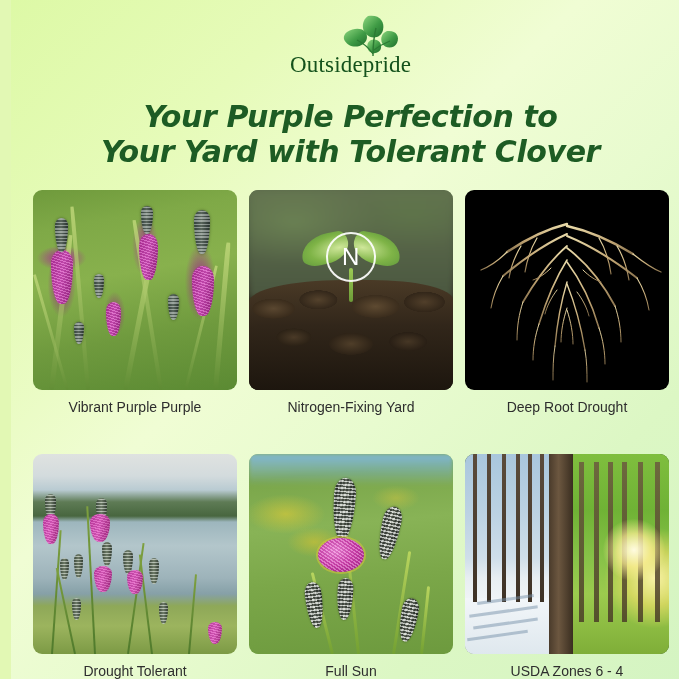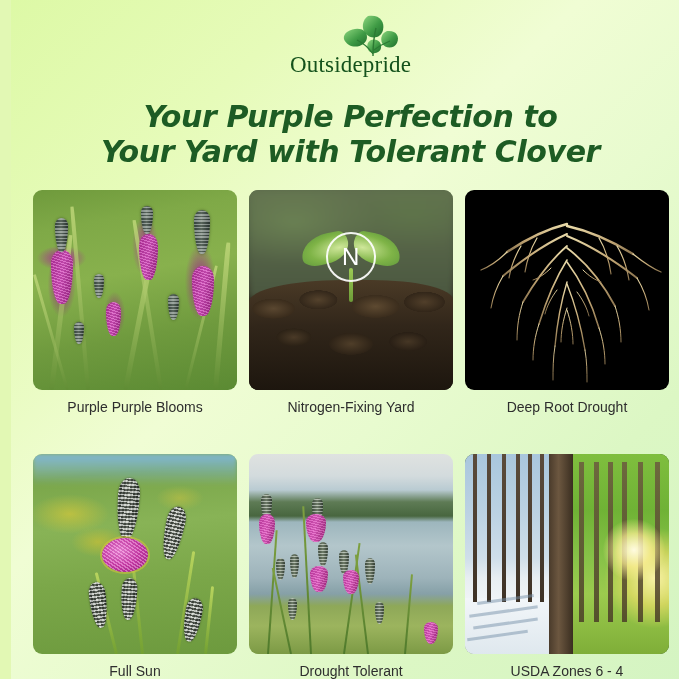--- a/index.html
+++ b/index.html
@@ -362,21 +362,21 @@
         <div class="spike" style="left:11%;top:14%;width:13px;height:34px;"></div>
         <div class="flower" style="left:52%;top:22%;width:19px;height:46px;"></div>
         <div class="spike" style="left:53%;top:8%;width:12px;height:28px;"></div>
         <div class="spike" style="left:79%;top:10%;width:16px;height:44px;"></div>
         <div class="flower" style="left:78%;top:38%;width:22px;height:50px;"></div>
         <div class="flower" style="left:36%;top:56%;width:15px;height:34px;"></div>
         <div class="spike" style="left:30%;top:42%;width:10px;height:24px;"></div>
         <div class="spike" style="left:66%;top:52%;width:11px;height:26px;"></div>
         <div class="spike" style="left:20%;top:66%;width:10px;height:22px;"></div>
       </div>
-      <div class="caption">Purple Purple Blooms</div>
+      <div class="caption">Vibrant Purple Purple</div>
     </div>
 
     <div class="cell">
       <div class="card c-seed">
         <div class="blur-bg"></div>
         <div class="soil"></div>
         <div class="stem"></div>
         <div class="leaf-l"></div>
         <div class="leaf-r"></div>
         <div class="n-badge">N</div>
@@ -426,37 +426,20 @@
             <path d="M118 80 C124 86 130 90 136 92" stroke-width="1"></path>
             <path d="M92 100 C86 108 82 116 80 124" stroke-width=".9"></path>
             <path d="M112 102 C118 110 122 118 124 126" stroke-width=".9"></path>
           </g>
         </svg>
       </div>
       <div class="caption">Deep Root Drought</div>
     </div>
 
     <div class="cell row2">
-      <div class="card c-sun">
-        <div class="sky"></div>
-        <div class="stalk" style="left:53%;bottom:0;height:64%;transform:rotate(-6deg);"></div>
-        <div class="stalk" style="left:70%;bottom:0;height:52%;transform:rotate(9deg);"></div>
-        <div class="stalk" style="left:40%;bottom:0;height:42%;transform:rotate(-14deg);"></div>
-        <div class="stalk" style="left:84%;bottom:0;height:34%;transform:rotate(6deg);"></div>
-        <div class="spike" style="left:41%;top:12%;width:22px;height:62px;transform:rotate(4deg);"></div>
-        <div class="spike" style="left:64%;top:26%;width:19px;height:54px;transform:rotate(12deg);"></div>
-        <div class="bloom" style="left:34%;top:42%;width:46px;height:34px;"></div>
-        <div class="spike" style="left:28%;top:64%;width:17px;height:46px;transform:rotate(-7deg);"></div>
-        <div class="spike" style="left:43%;top:62%;width:16px;height:42px;transform:rotate(3deg);"></div>
-        <div class="spike" style="left:74%;top:72%;width:17px;height:44px;transform:rotate(10deg);"></div>
-      </div>
-      <div class="caption">Full Sun</div>
-    </div>
-
-    <div class="cell row2">
       <div class="card c-lake">
         <div class="stalk" style="left:9%;bottom:0;height:62%;transform:rotate(4deg);"></div>
         <div class="stalk" style="left:30%;bottom:0;height:74%;transform:rotate(-3deg);"></div>
         <div class="stalk" style="left:46%;bottom:0;height:56%;transform:rotate(8deg);"></div>
         <div class="stalk" style="left:58%;bottom:0;height:50%;transform:rotate(-7deg);"></div>
         <div class="stalk" style="left:76%;bottom:0;height:40%;transform:rotate(5deg);"></div>
         <div class="stalk" style="left:20%;bottom:0;height:44%;transform:rotate(-12deg);"></div>
         <div class="spike" style="left:6%;top:20%;width:11px;height:26px;"></div>
         <div class="flower" style="left:5%;top:30%;width:16px;height:30px;"></div>
         <div class="spike" style="left:31%;top:22%;width:11px;height:26px;"></div>
@@ -466,20 +449,37 @@
         <div class="spike" style="left:44%;top:48%;width:10px;height:24px;"></div>
         <div class="flower" style="left:46%;top:58%;width:16px;height:24px;"></div>
         <div class="spike" style="left:13%;top:52%;width:9px;height:22px;"></div>
         <div class="spike" style="left:20%;top:50%;width:9px;height:24px;"></div>
         <div class="spike" style="left:57%;top:52%;width:10px;height:26px;"></div>
         <div class="spike" style="left:19%;top:72%;width:9px;height:22px;"></div>
         <div class="spike" style="left:62%;top:74%;width:9px;height:22px;"></div>
         <div class="flower" style="left:86%;top:84%;width:14px;height:22px;"></div>
       </div>
       <div class="caption">Drought Tolerant</div>
+    </div>
+
+    <div class="cell row2">
+      <div class="card c-sun">
+        <div class="sky"></div>
+        <div class="stalk" style="left:53%;bottom:0;height:64%;transform:rotate(-6deg);"></div>
+        <div class="stalk" style="left:70%;bottom:0;height:52%;transform:rotate(9deg);"></div>
+        <div class="stalk" style="left:40%;bottom:0;height:42%;transform:rotate(-14deg);"></div>
+        <div class="stalk" style="left:84%;bottom:0;height:34%;transform:rotate(6deg);"></div>
+        <div class="spike" style="left:41%;top:12%;width:22px;height:62px;transform:rotate(4deg);"></div>
+        <div class="spike" style="left:64%;top:26%;width:19px;height:54px;transform:rotate(12deg);"></div>
+        <div class="bloom" style="left:34%;top:42%;width:46px;height:34px;"></div>
+        <div class="spike" style="left:28%;top:64%;width:17px;height:46px;transform:rotate(-7deg);"></div>
+        <div class="spike" style="left:43%;top:62%;width:16px;height:42px;transform:rotate(3deg);"></div>
+        <div class="spike" style="left:74%;top:72%;width:17px;height:44px;transform:rotate(10deg);"></div>
+      </div>
+      <div class="caption">Full Sun</div>
     </div>
 
     <div class="cell row2">
       <div class="card c-zone">
         <div class="winter"></div>
         <div class="summer"></div>
         <div class="snow"></div>
         <div class="wtrunk" style="left:4%;"></div>
         <div class="wtrunk" style="left:11%;"></div>
         <div class="wtrunk" style="left:18%;"></div>

